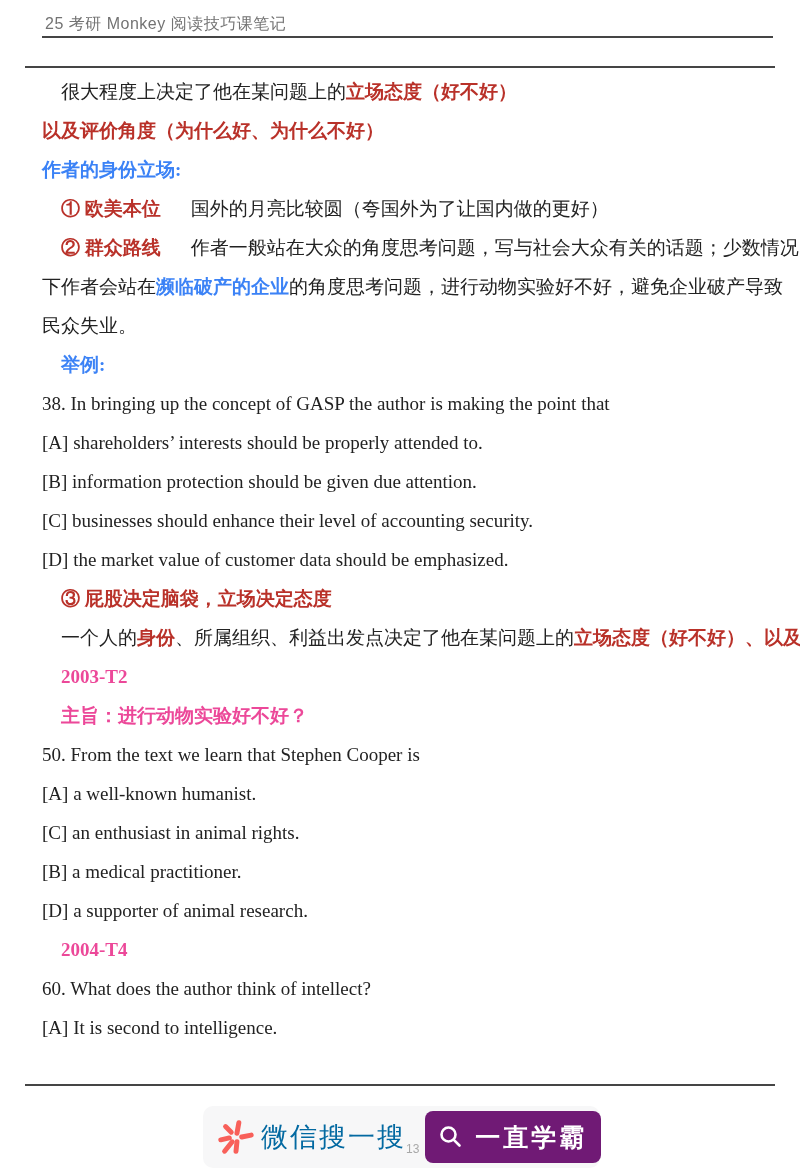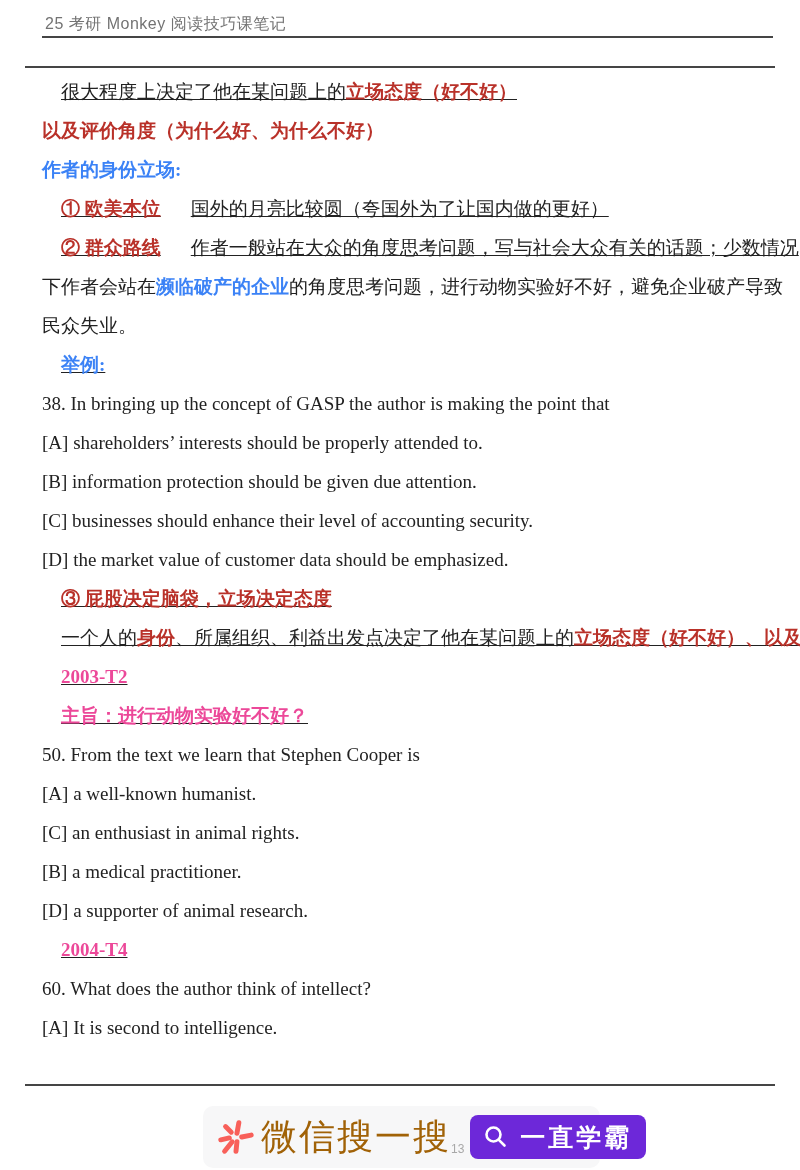--- a/index.html
+++ b/index.html
@@ -20,44 +20,44 @@
   .rule-bottom { position: absolute; left: 25px; top: 1084px; width: 750px; height: 2px; background: #454545; }
 
   
   .content {
     position: absolute; left: 42px; top: 72px; width: 722px;
   }
   .line {
     height: 39px; line-height: 39px; white-space: nowrap;
     font-size: 19px; color: #222222;
   }
-  .line.indent { padding-left: 19px; text-decoration: underline; }
+  .line.indent { padding-left: 19px; }
   .s-k { color: #222222; }
   .s-b { color: #3b82f6; font-weight: bold; }
   .s-r { color: #b93129; font-weight: bold; }
   .s-u { color: #ec4899; font-weight: bold; }
   .s-g { display: inline-block; }
 
   
   .banner {
     position: absolute; left: 203px; top: 1106px; width: 397px; height: 62px;
     background: #f7f7f8; border-radius: 10px;
     display: flex; align-items: center; padding: 0 12px 0 14px;
     font-family: "Liberation Sans", "DejaVu Sans", sans-serif;
   }
   .banner .logo { width: 38px; height: 40px; flex: 0 0 auto; }
   .banner .brand {
-    margin-left: 6px; font-size: 36px; color: #a16207; letter-spacing: 2px; white-space: nowrap;
+    margin-left: 6px; font-size: 27px; color: #0369a1; letter-spacing: 2px; white-space: nowrap;
   }
   .banner .pagenum {
     font-size: 12px; color: #a8a8a8; align-self: flex-end; margin: 12px 2px 12px 0;
   }
   .search-btn {
-    margin-left: 4px; height: 44px; flex: 1 1 auto;
-    background: #6d28d9; border-radius: 8px; border: none;
+    margin-left: 4px; height: 52px; flex: 1 1 auto;
+    background: #701a75; border-radius: 8px; border: none;
     display: flex; align-items: center; justify-content: flex-start;
     padding: 0 14px; cursor: pointer;
   }
   .search-btn .mag { width: 24px; height: 24px; flex: 0 0 auto; }
   .search-btn .btn-label {
     margin-left: 12px; color: #ffffff; font-size: 25px; letter-spacing: 3px;
     font-weight: bold; white-space: nowrap;
   }
 </style>
 </head>

